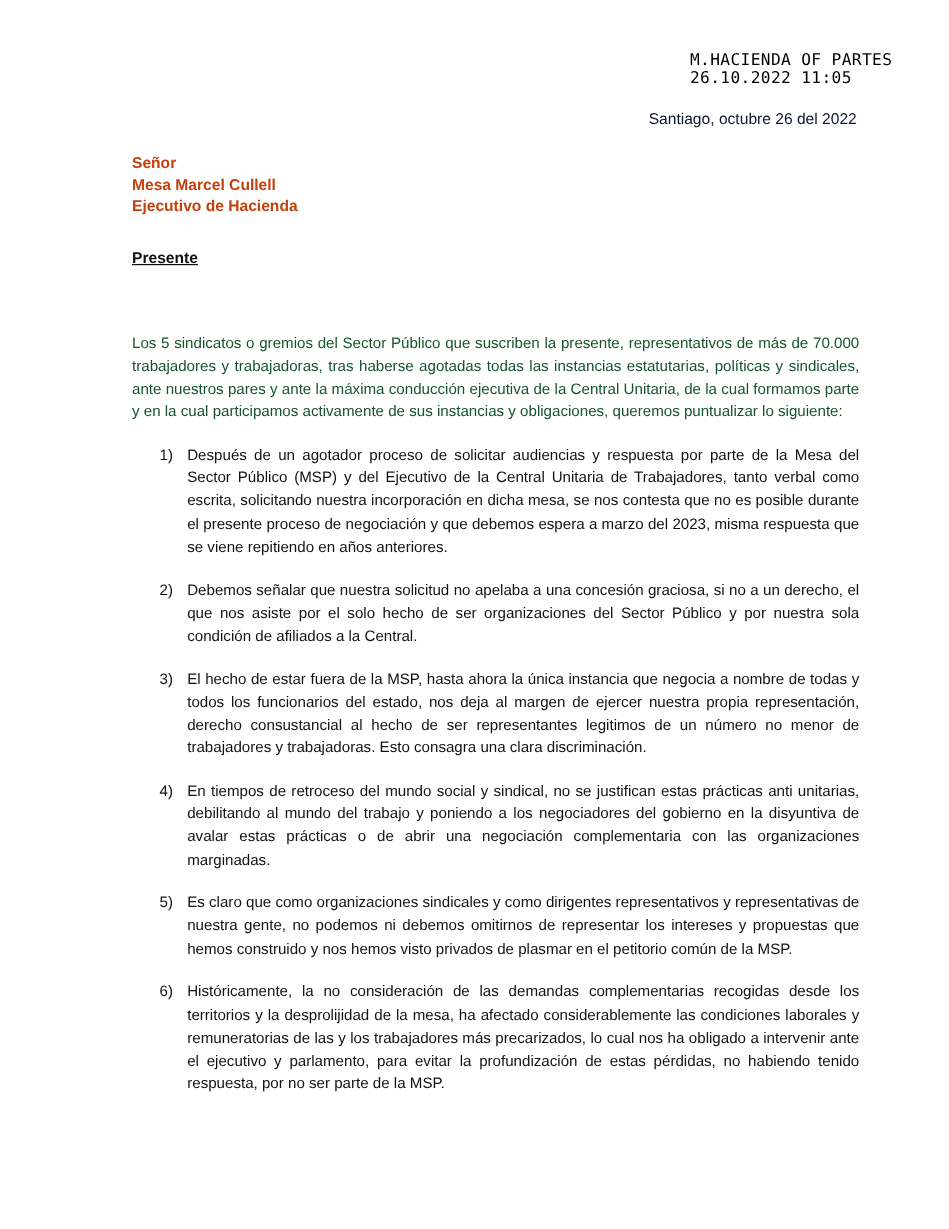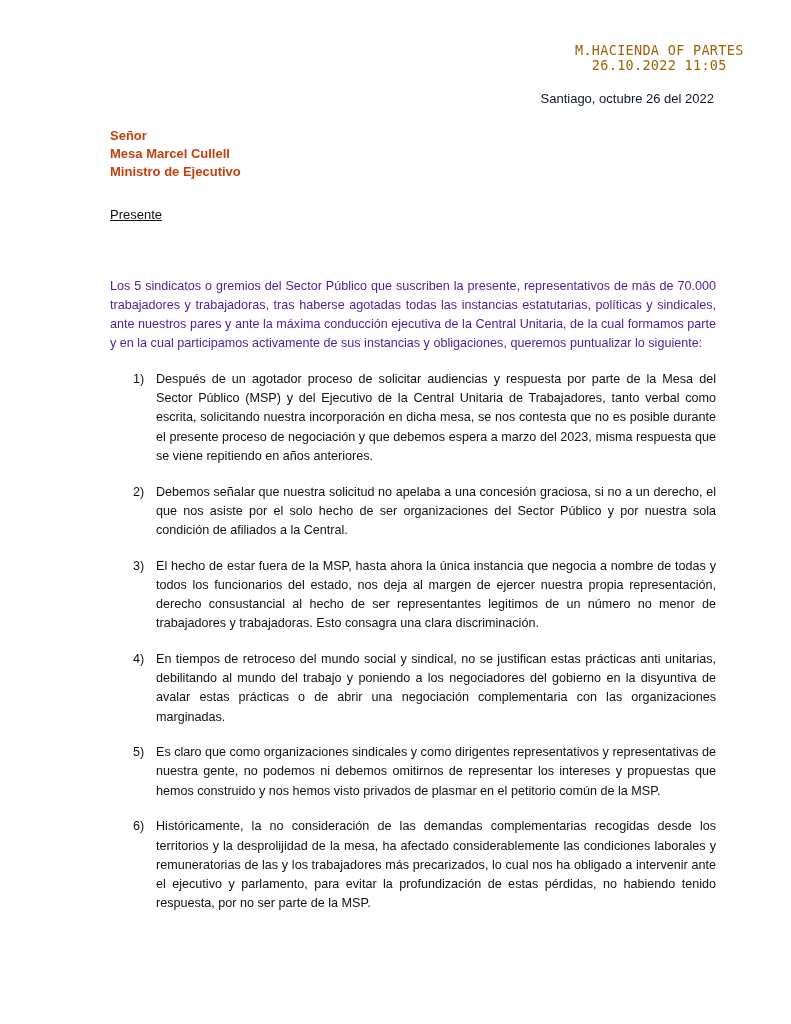--- a/index.html
+++ b/index.html
@@ -3,37 +3,37 @@
 <meta charset="utf-8">
 <style>
   html, body { margin: 0; padding: 0; background: #ffffff; }
   body {
     width: 791px; height: 1024px; position: relative; overflow: hidden;
     font-family: "Liberation Sans", sans-serif; color: #1a1a1a;
   }
   .stamp {
     position: absolute; left: 575px; top: 43px;
     font-family: "DejaVu Sans Mono", monospace; font-size: 13.5px;
-    color: #a16207; letter-spacing: 0.3px; line-height: 15px; text-align: center;
+    color: #000000; letter-spacing: 0.3px; line-height: 15px;
   }
   .date {
     position: absolute; right: 77px; top: 91px;
     font-size: 13px; color: #0f172a;
   }
   .addressee {
     position: absolute; left: 110px; top: 127px;
     font-size: 13px; font-weight: bold; line-height: 18px; color: #c2410c;
   }
   .presente {
     position: absolute; left: 110px; top: 207px;
-    font-size: 13px; font-weight: normal; text-decoration: underline; color: #111;
+    font-size: 13px; font-weight: bold; text-decoration: underline; color: #111;
   }
   .intro {
     position: absolute; left: 110px; top: 264px; width: 606px;
-    font-size: 12.6px; line-height: 19.2px; text-align: justify; color: #4c1d95;
+    font-size: 12.6px; line-height: 19.2px; text-align: justify; color: #14532d;
   }
   .points {
     position: absolute; left: 110px; top: 370px; width: 606px;
     margin: 0; padding: 0; list-style: none;
   }
   .point {
     position: relative; padding-left: 46px;
     font-size: 12.6px; line-height: 19.2px; text-align: justify; color: #111;
     margin-bottom: 16.5px;
   }
@@ -47,21 +47,21 @@
 <div class="stamp">
   <div>M.HACIENDA OF PARTES</div>
   <div>26.10.2022 11:05</div>
 </div>
 
 <div class="date">Santiago, octubre 26 del 2022</div>
 
 <div class="addressee">
   <div>Señor</div>
   <div>Mesa Marcel Cullell</div>
-  <div>Ministro de Ejecutivo</div>
+  <div>Ejecutivo de Hacienda</div>
 </div>
 
 <div class="presente">Presente</div>
 
 <p class="intro">Los 5 sindicatos o gremios del Sector Público que suscriben la presente, representativos de más de 70.000 trabajadores y trabajadoras, tras haberse agotadas todas las instancias estatutarias, políticas y sindicales, ante nuestros pares y ante la máxima conducción ejecutiva de la Central Unitaria, de la cual formamos parte y en la cual participamos activamente de sus instancias y obligaciones, queremos puntualizar lo siguiente:</p>
 
 <ol class="points">
   <li class="point">
     <span class="num">1)</span>
     <span>Después de un agotador proceso de solicitar audiencias y respuesta por parte de la Mesa del Sector Público (MSP) y del Ejecutivo de la Central Unitaria de Trabajadores, tanto verbal como escrita, solicitando nuestra incorporación en dicha mesa, se nos contesta que no es posible durante el presente proceso de negociación y que debemos espera a marzo del 2023, misma respuesta que se viene repitiendo en años anteriores.</span>

